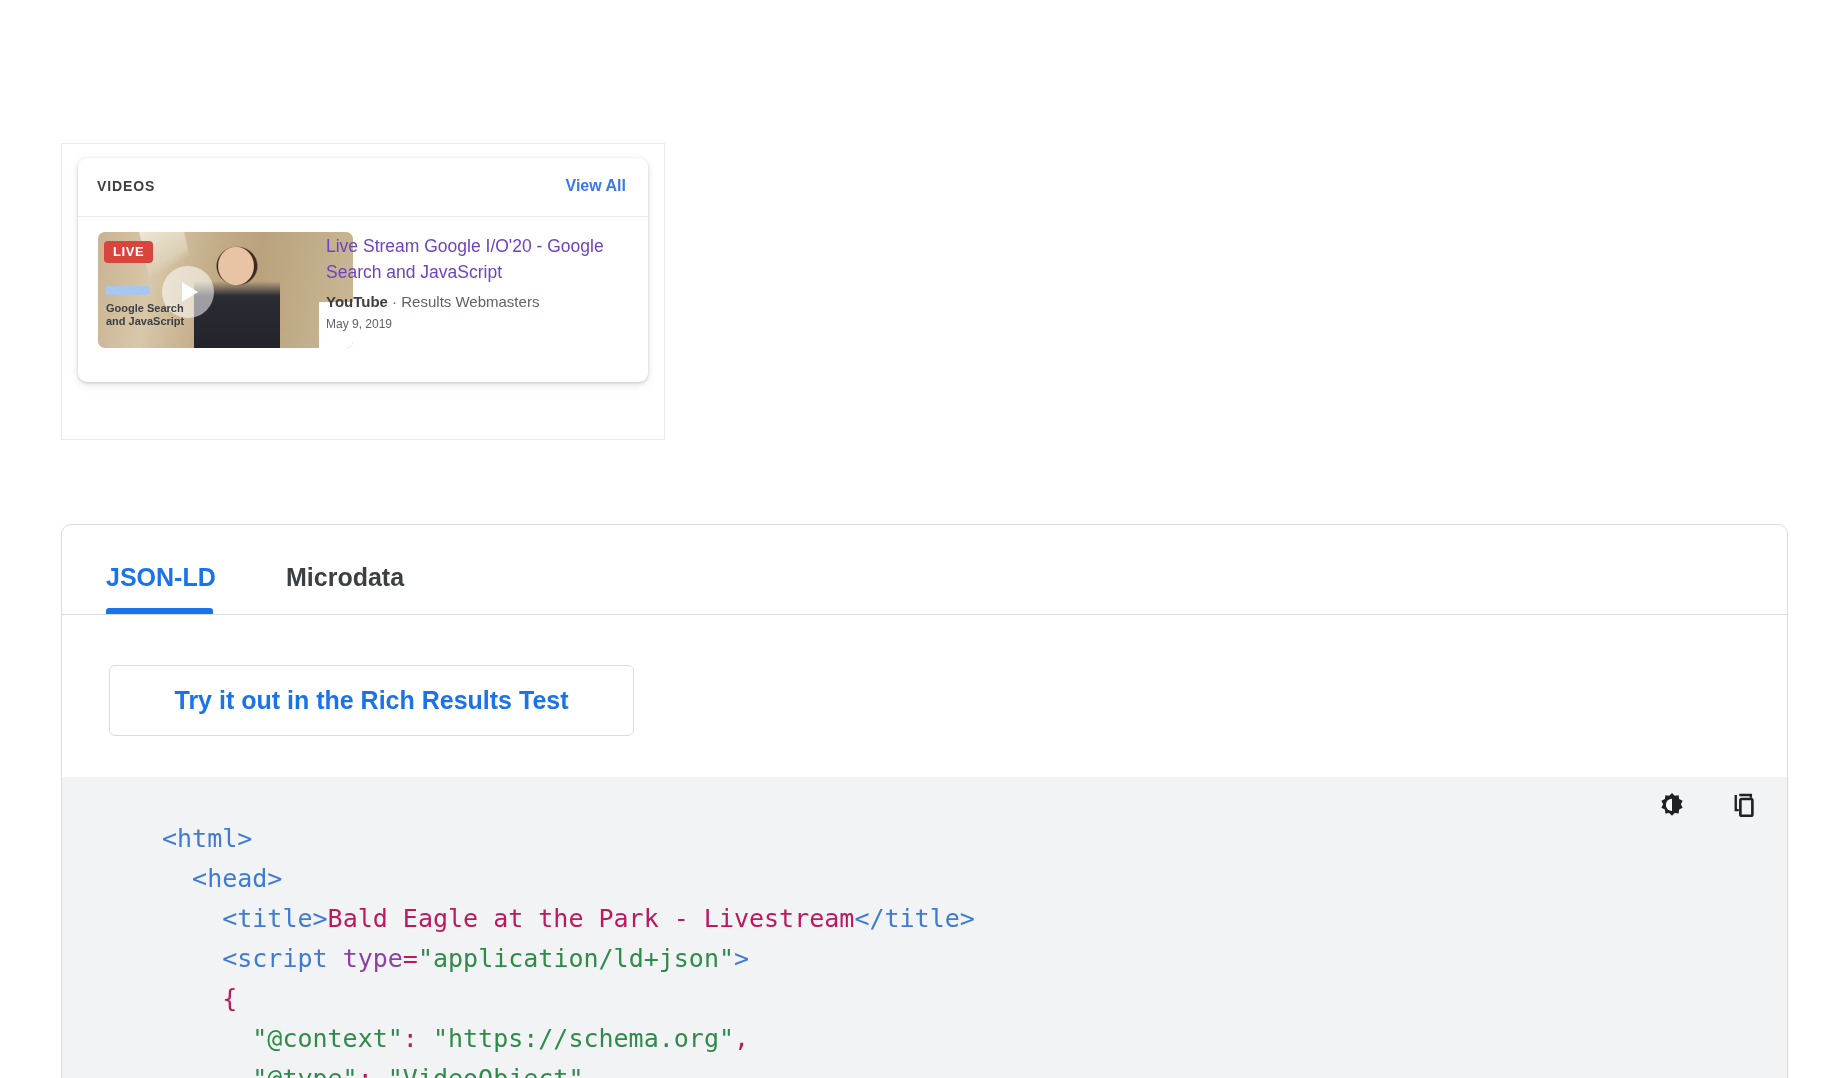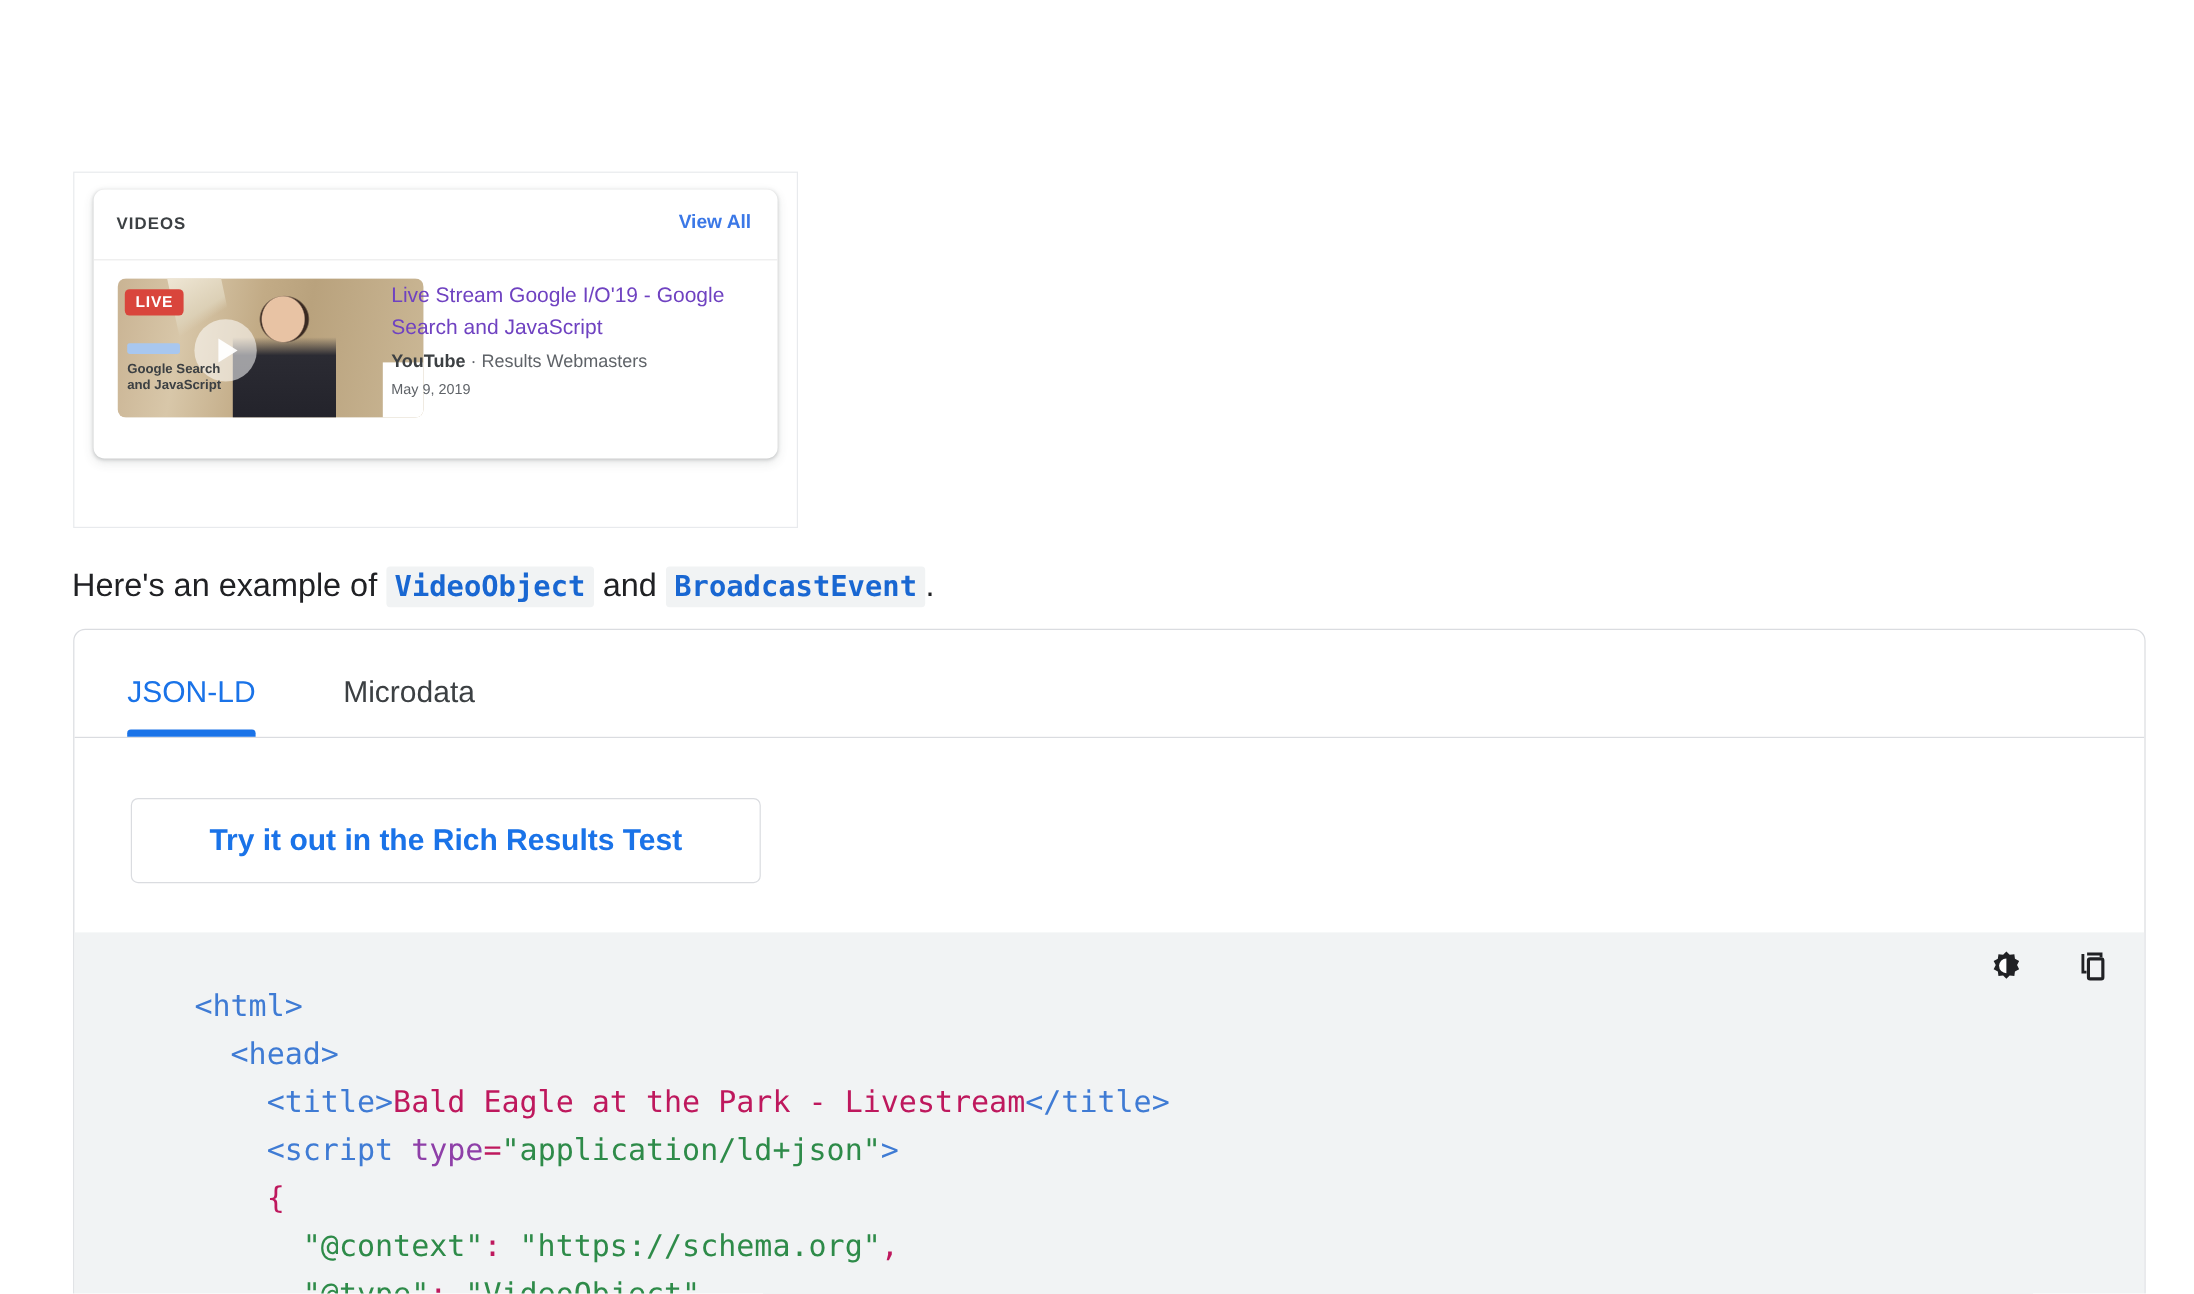--- a/index.html
+++ b/index.html
@@ -257,21 +257,21 @@
   }
   .tabbar {
     position: relative;
     height: 89px;
     border-bottom: 1px solid #dadce0;
   }
   .tab {
     position: absolute;
     top: 38px;
     font-size: 25px;
-    font-weight: 400;
+    font-weight: 700;
     cursor: pointer;
   }
   .tab-jsonld { left: 44px; color: #1a73e8; }
   .tab-micro  { left: 224px; color: #3c4043; }
   .tab-underline {
     position: absolute;
     left: 44px;
     bottom: 0;
     width: 107px;
     height: 6px;
@@ -359,39 +359,33 @@
           <div class="thumb-white-block"></div>
           <div class="play-btn">
             <span class="play-tri"></span>
           </div>
           <span class="live-badge">LIVE</span>
           <div class="thumb-tag"></div>
           <div class="thumb-caption">Google Search and JavaScript</div>
         </div>
 
         <div class="res-text">
-          <div class="res-title">Live Stream Google I/O'19 - Google Search and JavaScript</div>
+          <div class="res-title">Live Stream Google I/O'20 - Google Search and JavaScript</div>
           <div class="res-source">
             <b>YouTube</b>
             <span>·</span>
             <span>Results Webmasters</span>
           </div>
           <div class="res-date">May 9, 2019</div>
         </div>
 
       </div>
     </div>
   </div>
 
-  <p class="para">
-    <span>Here's an example of</span>
-    <code>VideoObject</code>
-    <span>and</span>
-    <code>BroadcastEvent</code><span>.</span>
-  </p>
 
   <div class="tabs-card">
 
     <div class="tabbar">
       <span class="tab tab-jsonld">JSON-LD</span>
       <span class="tab tab-micro">Microdata</span>
       <div class="tab-underline"></div>
     </div>
 
     <div class="try-btn">Try it out in the Rich Results Test</div>

